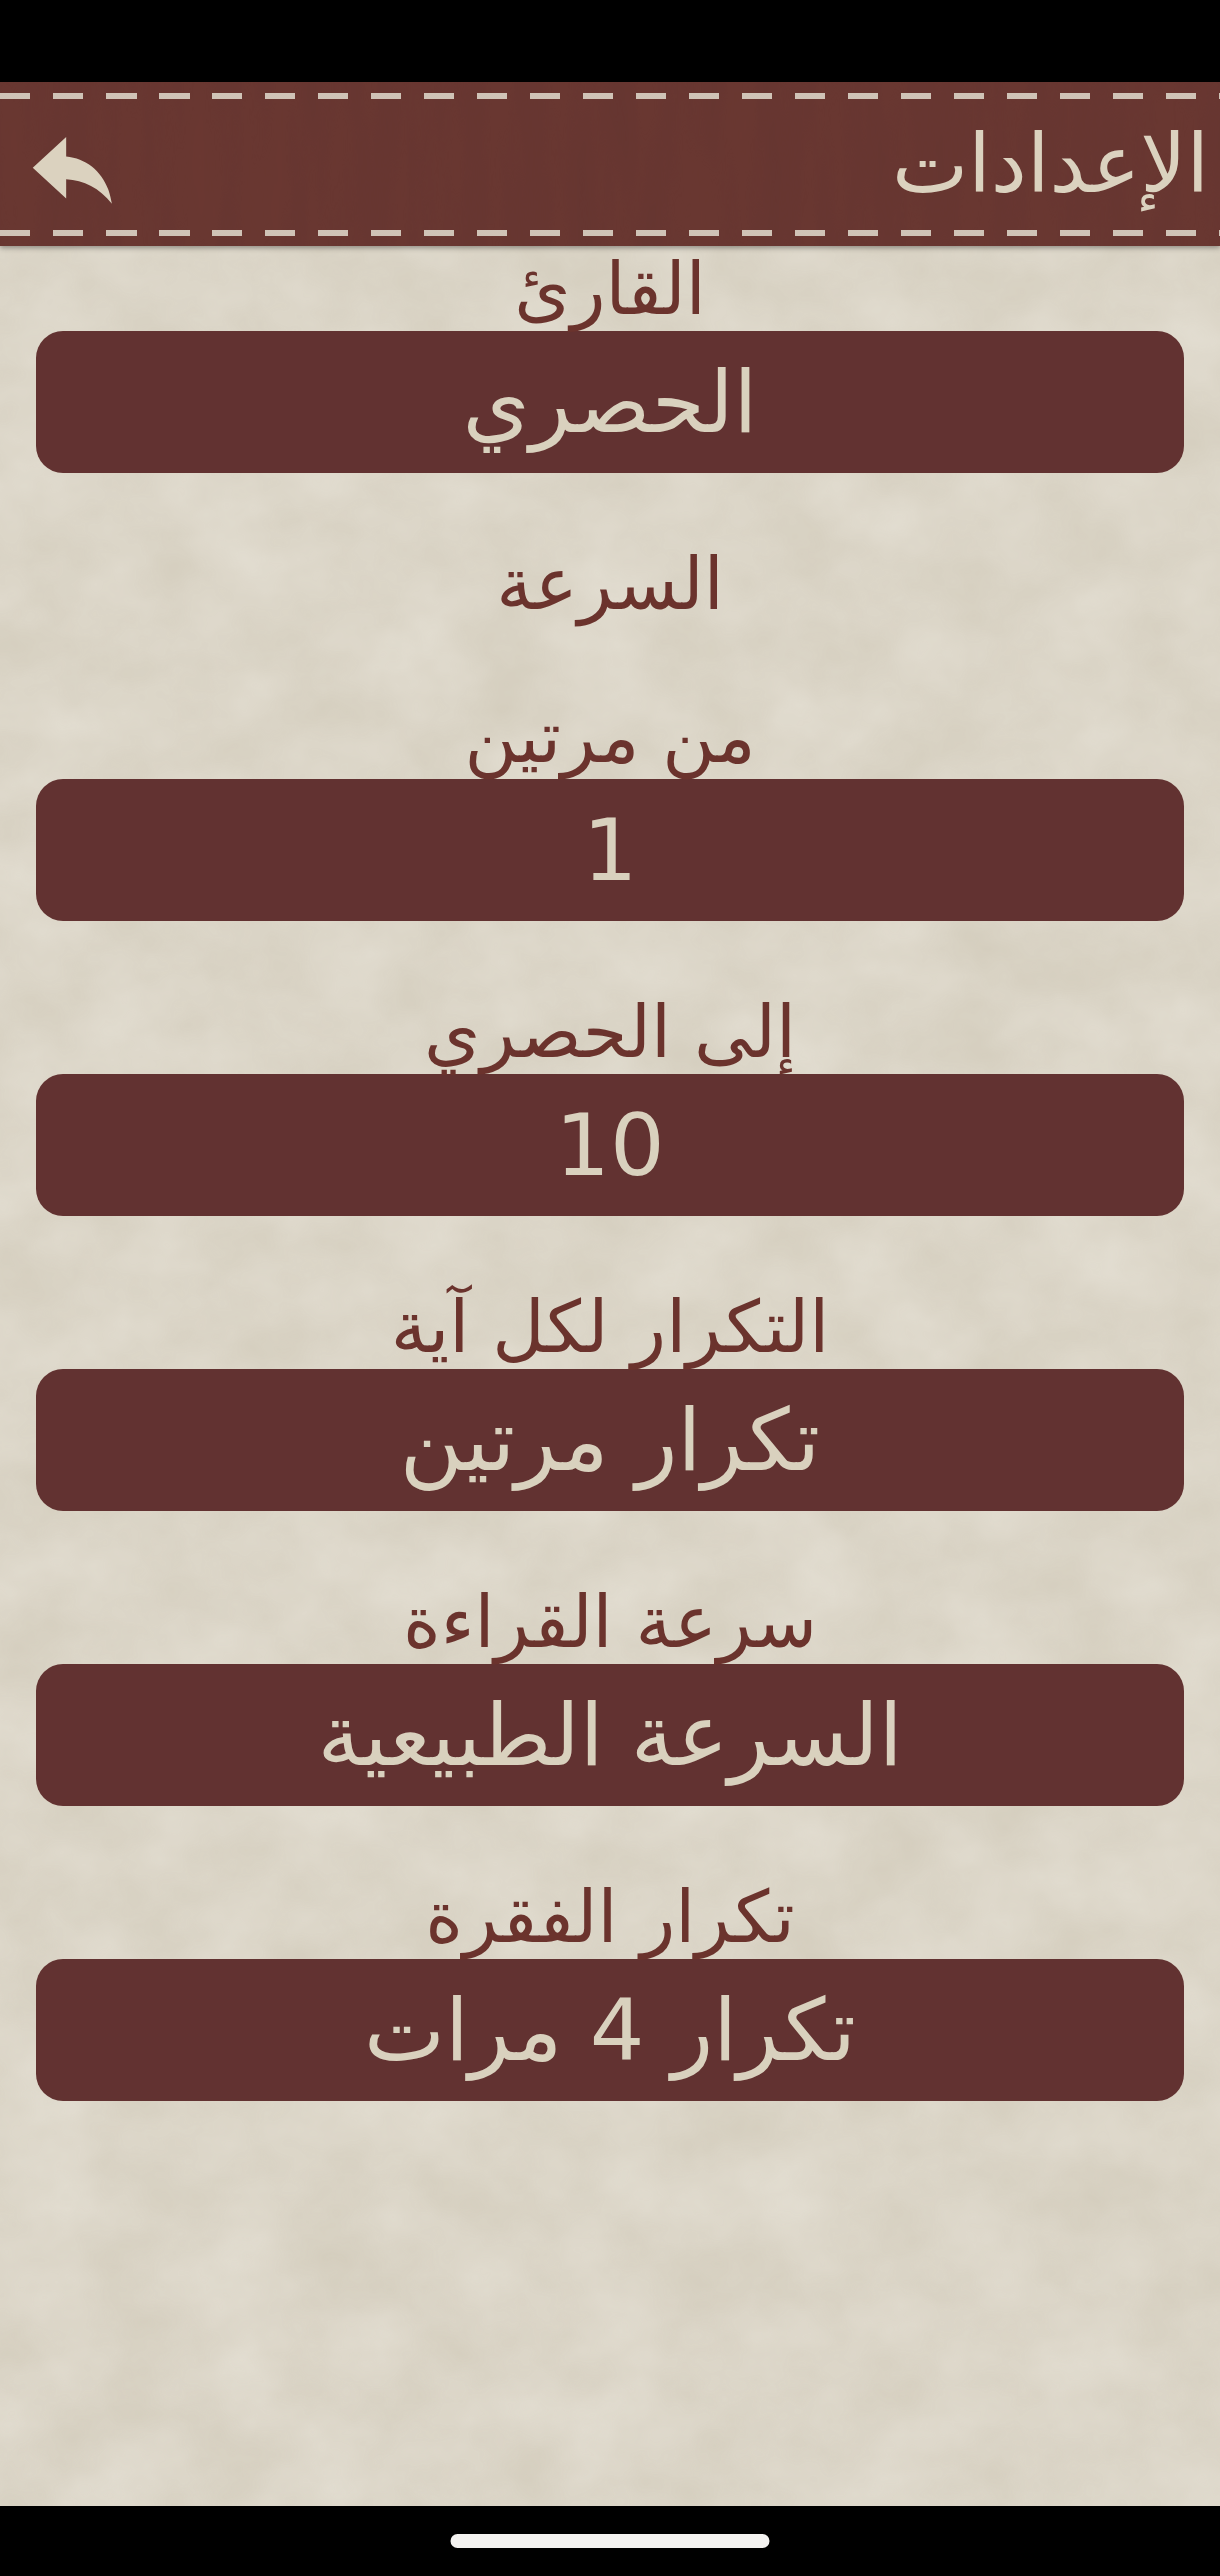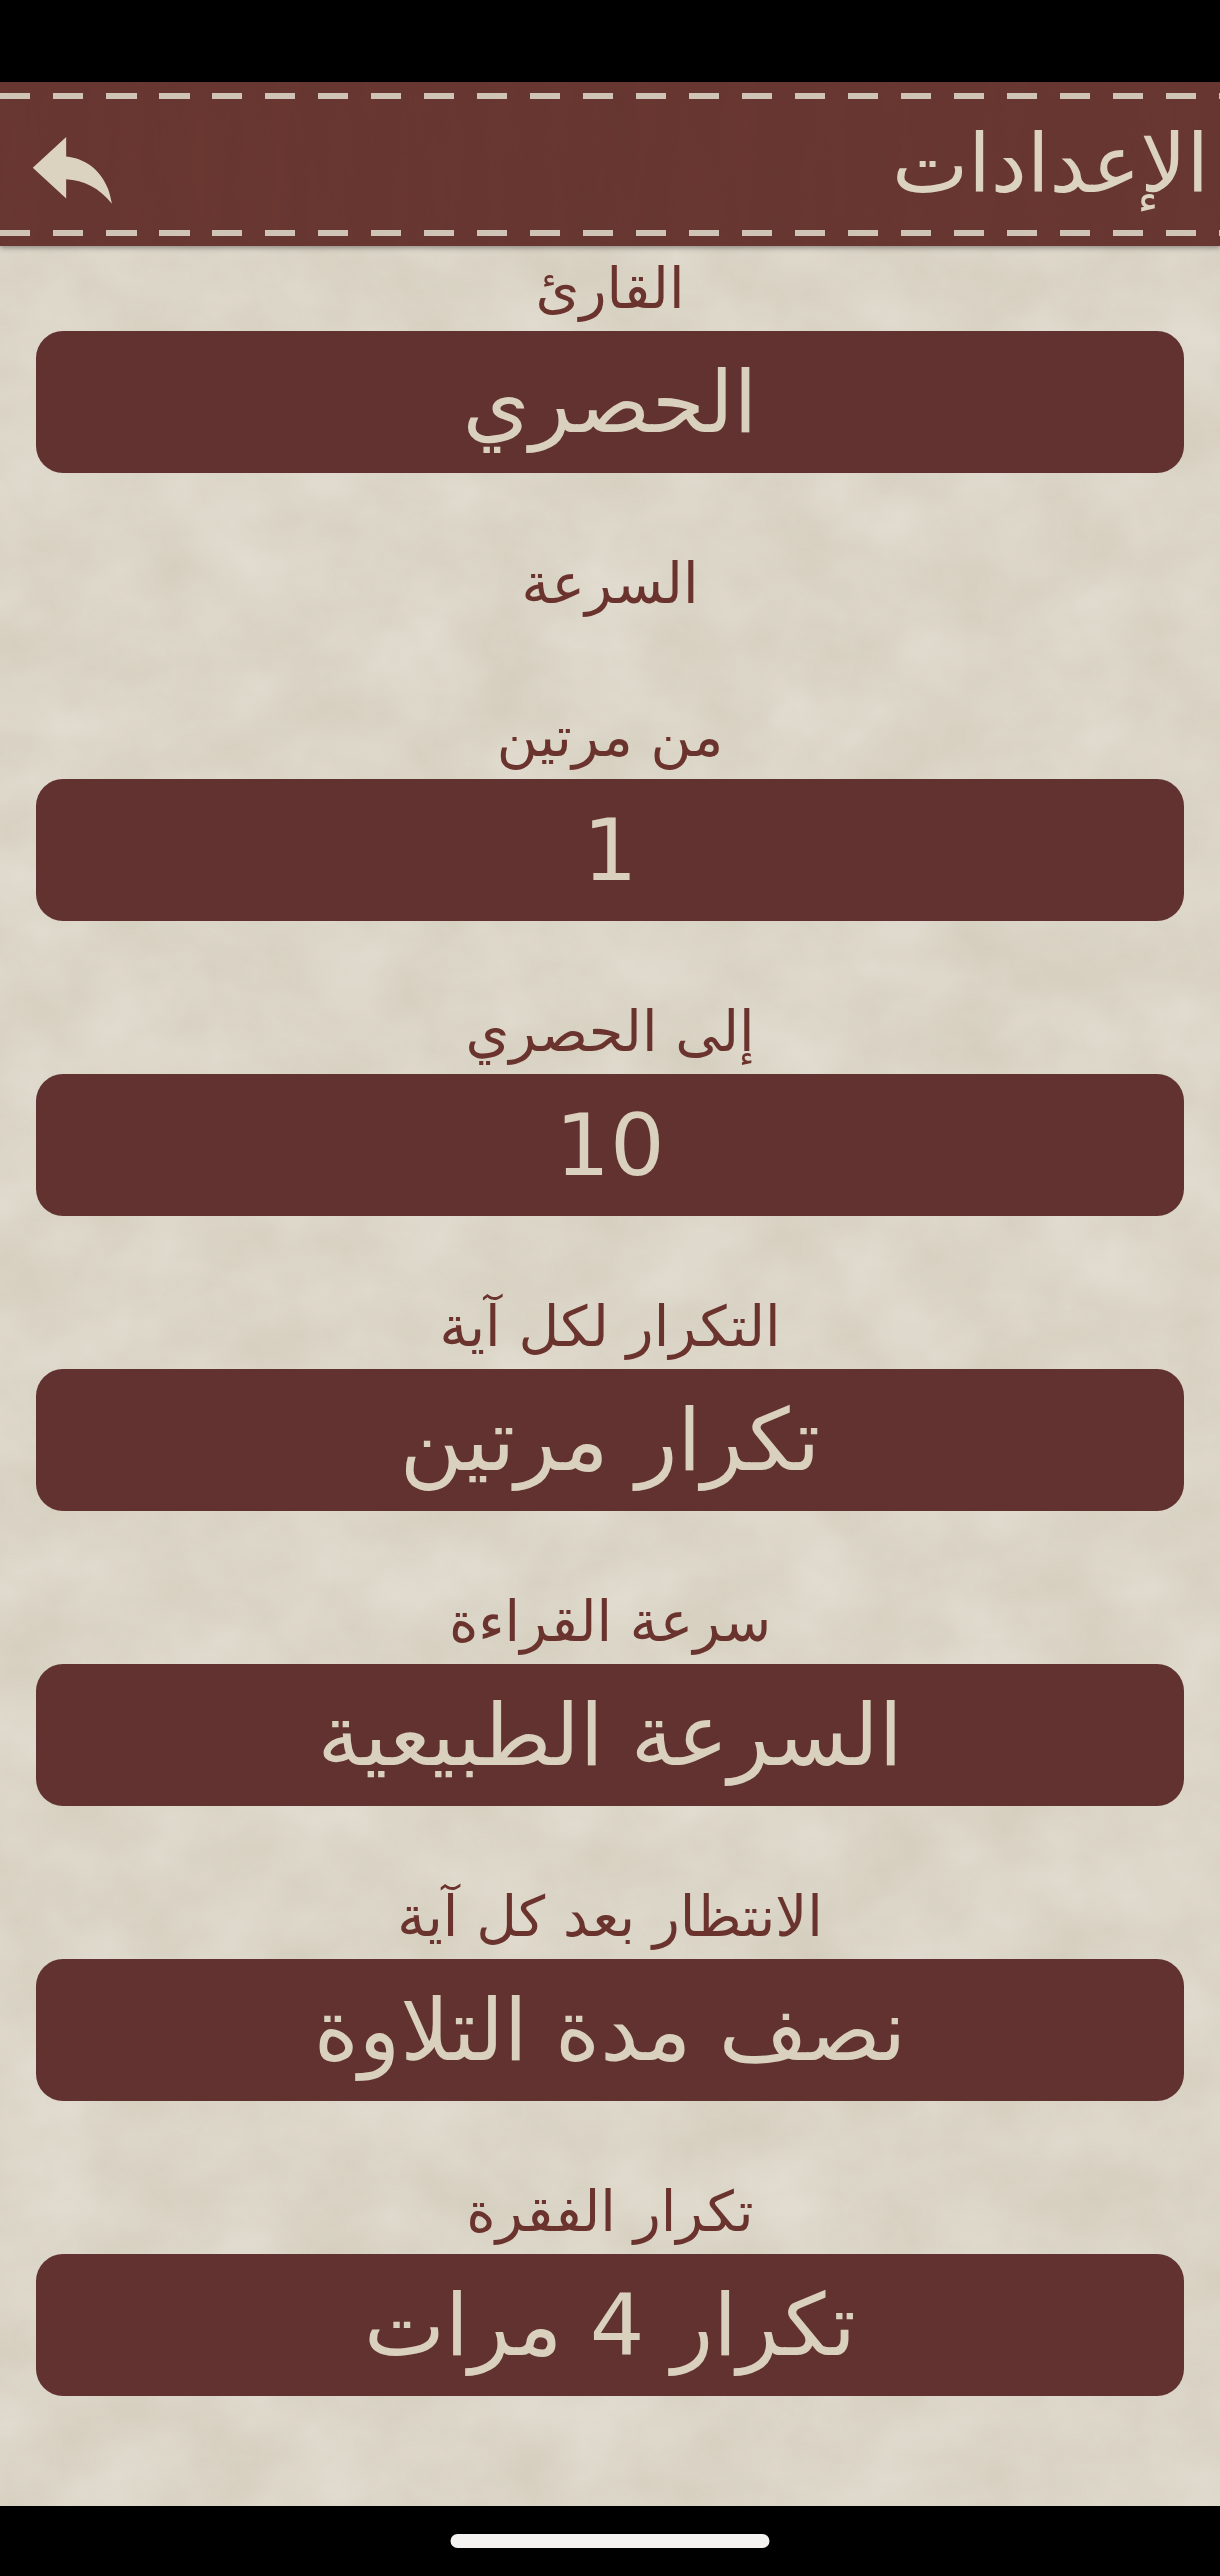--- a/index.html
+++ b/index.html
@@ -29,21 +29,21 @@
   .page-title{
     position:absolute;top:0;bottom:0;right:11px;margin:0;
     display:flex;align-items:center;
     font-size:81px;font-weight:400;color:#dbd2bf;line-height:1;
   }
   .content{position:relative;z-index:1;}
   .field{margin:0 36px;}
   .field + .field{margin-top:68px;}
   .field-label{
     height:85px;display:flex;align-items:center;justify-content:center;
-    font-size:56px;line-height:1;color:#6b332d;
+    font-size:72px;line-height:1;color:#6b332d;
   }
   .field-button{
     display:flex;align-items:center;justify-content:center;
     width:100%;height:142px;border:none;border-radius:27px;
     background:#623231;color:#d9d1be;
     font-family:"DejaVu Sans",sans-serif;font-size:86px;line-height:1;
     cursor:pointer;padding:0;
   }
   .bottom-bar{
     position:absolute;left:0;right:0;bottom:0;height:70px;background:#000;z-index:5;
@@ -110,24 +110,20 @@
     <div class="field">
       <div class="field-label">التكرار لكل آية</div>
       <button class="field-button">تكرار مرتين</button>
     </div>
 
     <div class="field">
       <div class="field-label">سرعة القراءة</div>
       <button class="field-button">السرعة الطبيعية</button>
     </div>
 
-    <div class="field">
-      <div class="field-label">الانتظار بعد كل آية</div>
-      <button class="field-button">نصف مدة التلاوة</button>
-    </div>
 
     <div class="field">
       <div class="field-label">تكرار الفقرة</div>
       <button class="field-button">تكرار 4 مرات</button>
     </div>
 
   </main>
 
   <div class="bottom-bar">
     <div class="home-indicator"></div>

